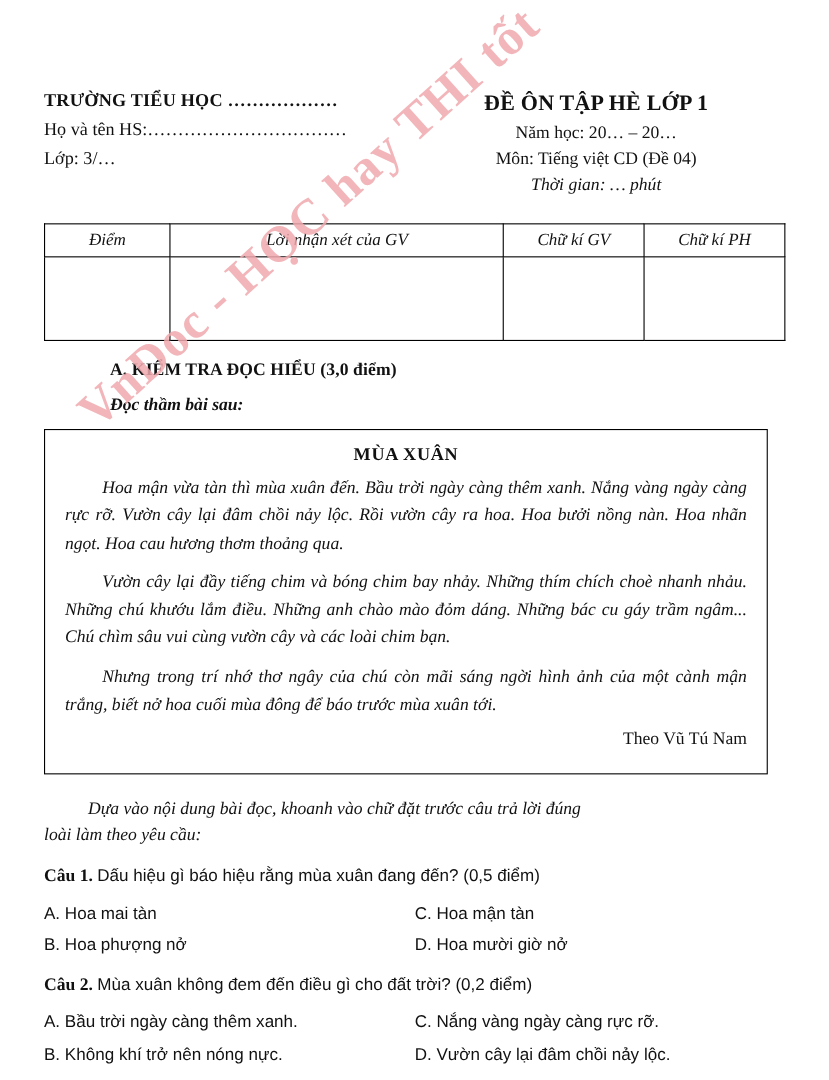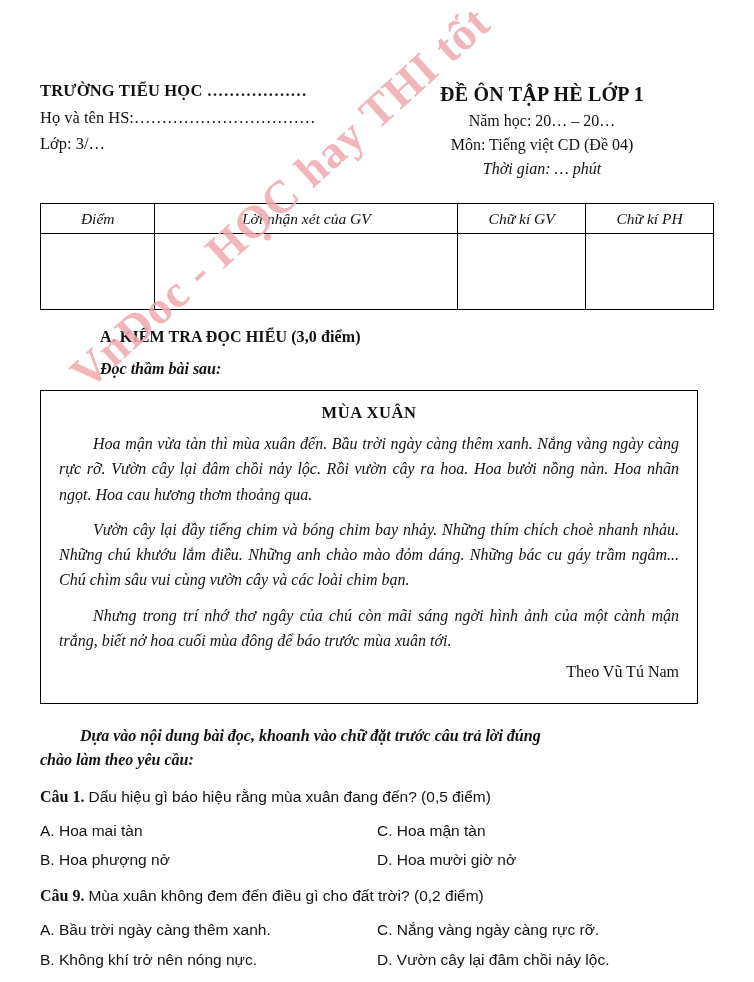--- a/index.html
+++ b/index.html
@@ -133,21 +133,21 @@
     text-align: right;
     font-size: 16px;
     margin-top: 8px;
     margin-bottom: 12px;
   }
 
   
   .q-intro {
     padding: 20px 40px 0 40px;
     font-size: 16px;
-    font-weight: bold;
+    font-weight: normal;
     font-style: italic;
     line-height: 1.5;
   }
   .q-intro .l1 { text-indent: 40px; display: block; }
   .q-block { padding: 0 40px; font-size: 16px; }
   .q-line {
     margin-top: 14px;
     line-height: 1.4;
   }
   .q-line .qnum { font-weight: bold; margin-top: 17px; }
@@ -219,39 +219,39 @@
         <div class="read-title">MÙA XUÂN</div>
         <p>Hoa mận vừa tàn thì mùa xuân đến. Bầu trời ngày càng thêm xanh. Nắng vàng ngày càng rực rỡ. Vườn cây lại đâm chồi nảy lộc. Rồi vườn cây ra hoa. Hoa bưởi nồng nàn. Hoa nhãn ngọt. Hoa cau hương thơm thoảng qua.</p>
         <p>Vườn cây lại đầy tiếng chim và bóng chim bay nhảy. Những thím chích choè nhanh nhảu. Những chú khướu lắm điều. Những anh chào mào đỏm dáng. Những bác cu gáy trầm ngâm... Chú chìm sâu vui cùng vườn cây và các loài chim bạn.</p>
         <p>Nhưng trong trí nhớ thơ ngây của chú còn mãi sáng ngời hình ảnh của một cành mận trắng, biết nở hoa cuối mùa đông để báo trước mùa xuân tới.</p>
         <div class="read-author">Theo Vũ Tú Nam</div>
       </div>
     </div>
 
     <div class="q-intro">
       <span class="l1">Dựa vào nội dung bài đọc, khoanh vào chữ đặt trước câu trả lời đúng</span>
-      <span>chào làm theo yêu cầu:</span>
+      <span>loài làm theo yêu cầu:</span>
     </div>
 
     <div class="q-block">
       <div class="q-line">
         <span class="qnum">Câu 1.</span>
         <span class="q-text">Dấu hiệu gì báo hiệu rằng mùa xuân đang đến? (0,5 điểm)</span>
       </div>
       <div class="opts">
         <div class="opt">A. Hoa mai tàn</div>
         <div class="opt">C. Hoa mận tàn</div>
         <div class="opt optB">B. Hoa phượng nở</div>
         <div class="opt">D. Hoa mười giờ nở</div>
       </div>
     </div>
 
     <div class="q-block">
       <div class="q-line">
-        <span class="qnum">Câu 9.</span>
+        <span class="qnum">Câu 2.</span>
         <span class="q-text">Mùa xuân không đem đến điều gì cho đất trời? (0,2 điểm)</span>
       </div>
       <div class="opts">
         <div class="opt">A. Bầu trời ngày càng thêm xanh.</div>
         <div class="opt">C. Nắng vàng ngày càng rực rỡ.</div>
         <div class="opt optB">B. Không khí trở nên nóng nực.</div>
         <div class="opt">D. Vườn cây lại đâm chồi nảy lộc.</div>
       </div>
     </div>
 

